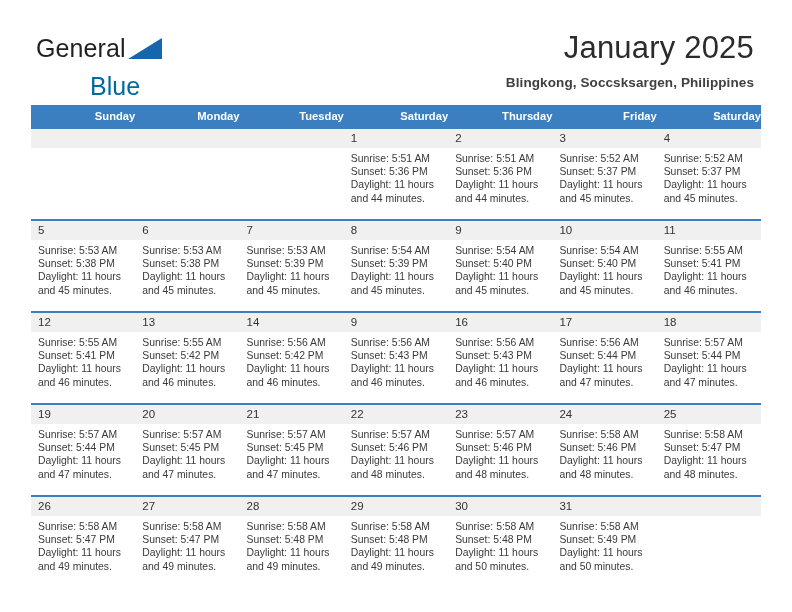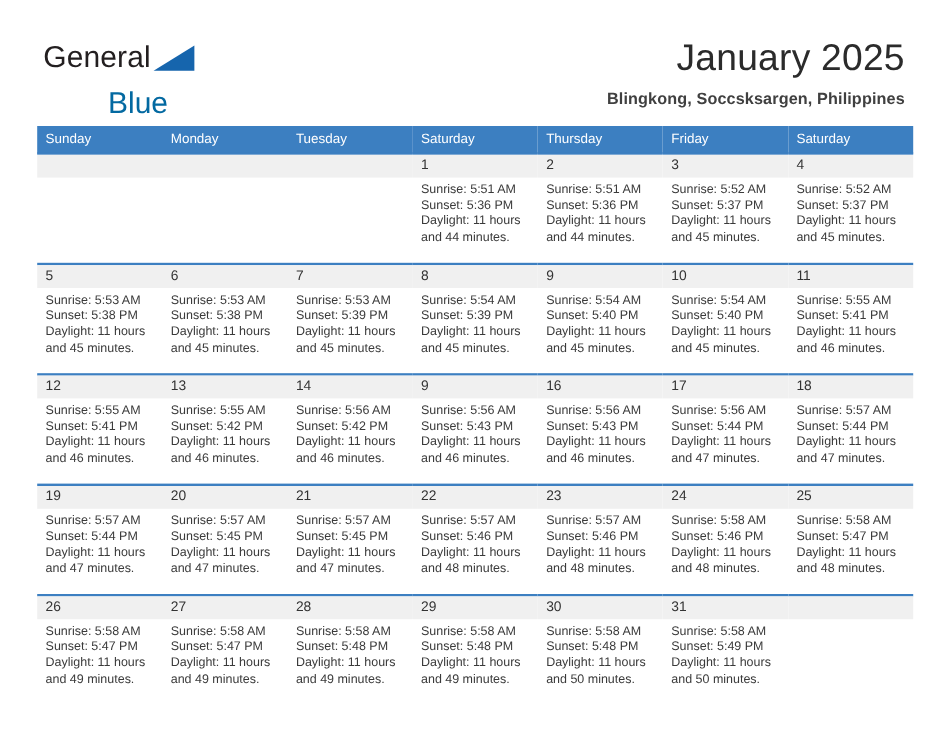--- a/index.html
+++ b/index.html
@@ -93,22 +93,22 @@
     left: 31px;
     top: 105px;
     width: 730px;
     border-collapse: collapse;
     table-layout: fixed;
   }
   .calendar th {
     background: #3c7fc1;
     color: #ffffff;
     font-size: 11.2px;
-    font-weight: normal;
-    text-align: left;
+    font-weight: bold;
+    text-align: right;
     padding: 5px 0 5px 7px;
     height: 12px;
     border: none;
   }
   .calendar td {
     vertical-align: top;
     padding: 0;
     border: none;
     width: 104.28px;
     height: 90px;

